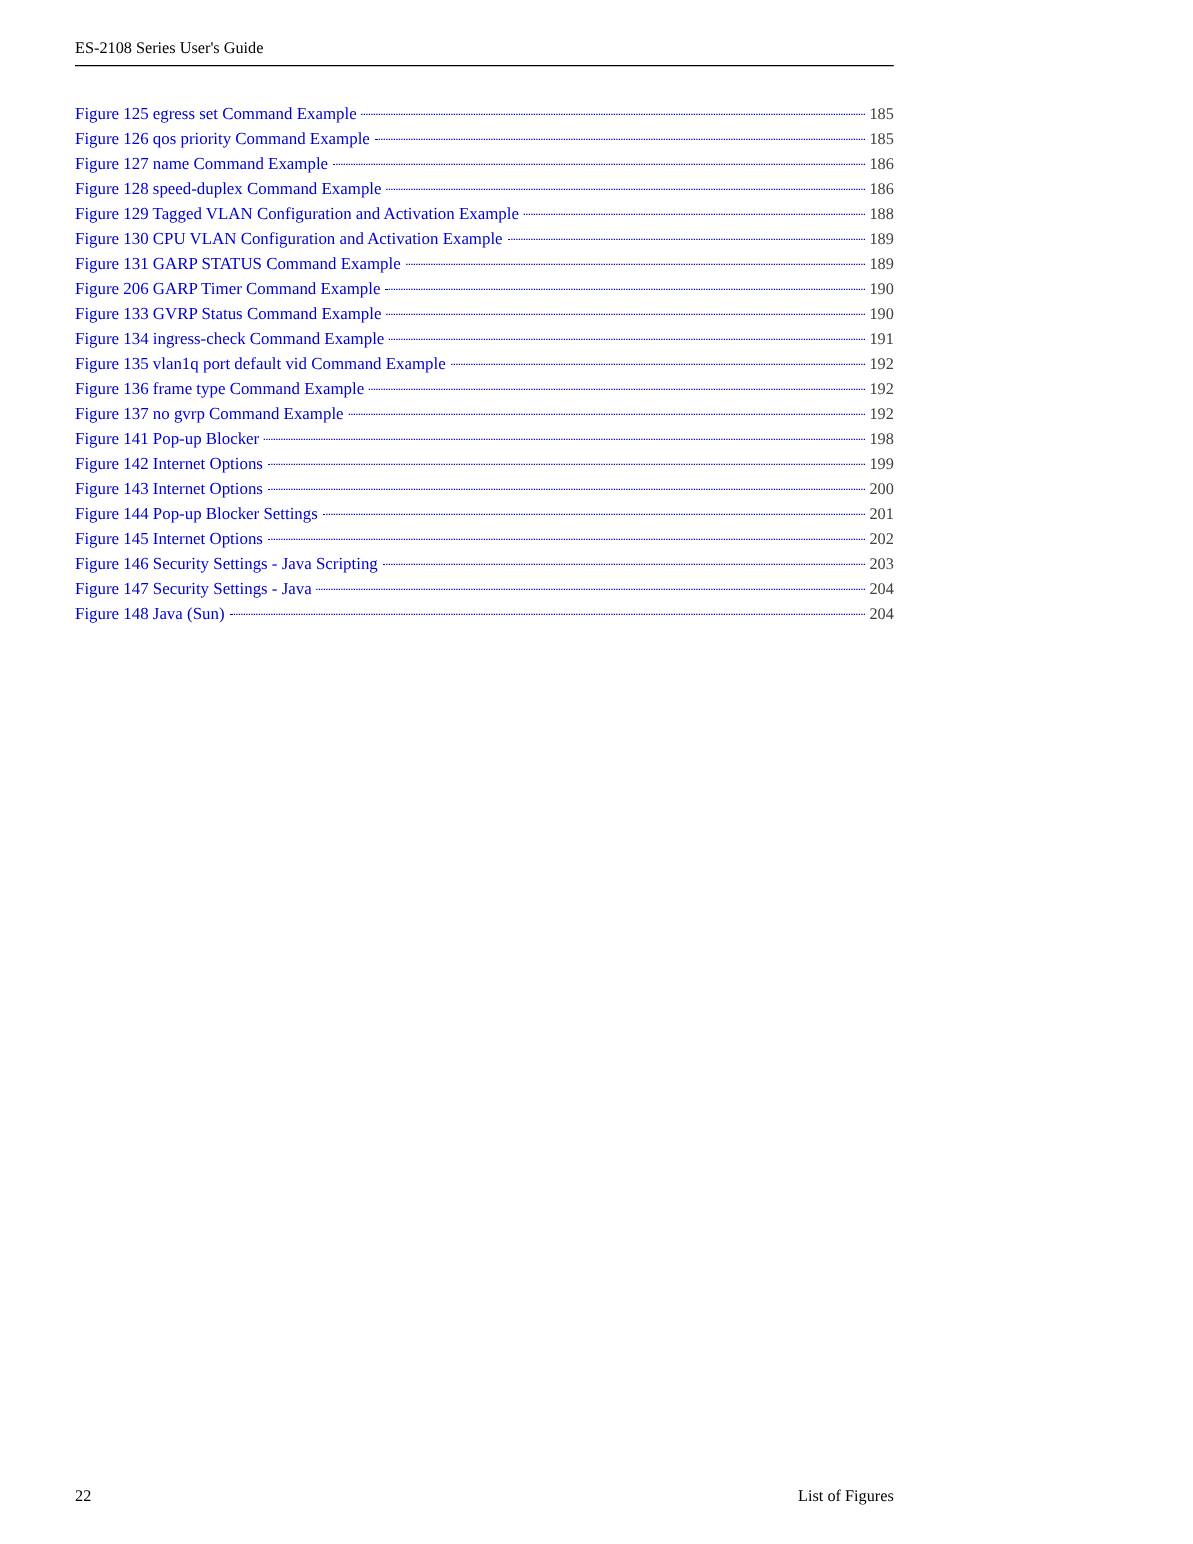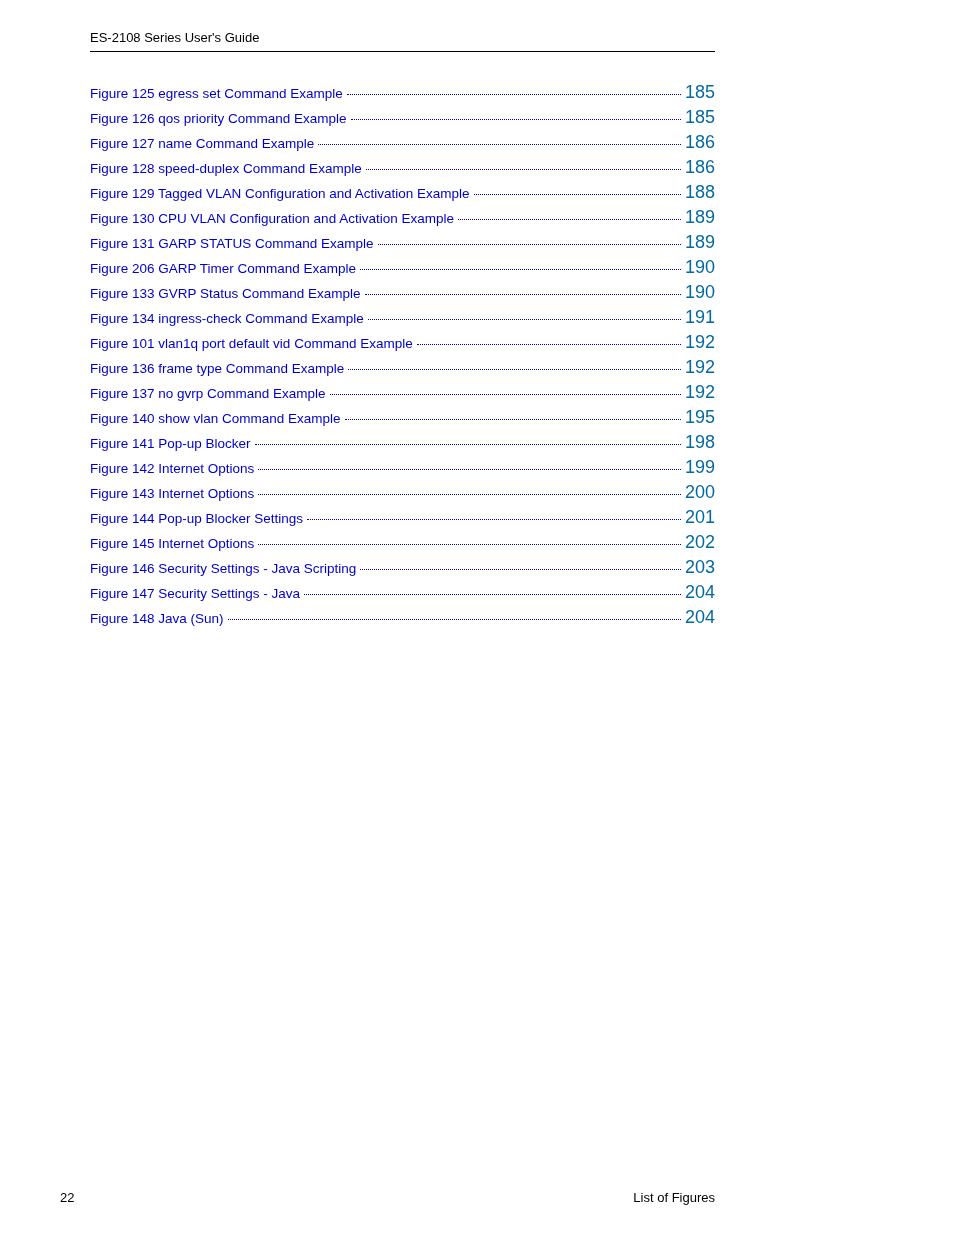--- a/index.html
+++ b/index.html
@@ -14,22 +14,23 @@
       background: #ffffff;
       color: #000000;
       width: 954px;
       min-height: 1235px;
       position: relative;
     }
 
     .page-container {
       width: 775px;
       min-height: 1235px;
-      padding: 30px 60px 40px 90px;
+      padding: 30px 60px 40px 60px;
       position: relative;
+      font-family: Liberation Serif, serif;
     }
 
     .header {
       display: flex;
       align-items: center;
       border-bottom: 1.5px solid #000;
       padding-bottom: 6px;
       margin-bottom: 30px;
     }
 
@@ -63,24 +64,24 @@
     .toc-dots {
       flex: 1;
       border-bottom: 1px dotted #0000cc;
       margin: 0 4px;
       min-width: 20px;
       position: relative;
       bottom: 3px;
     }
 
     .toc-page {
-      color: #0369a1;
+      color: #404040;
       white-space: nowrap;
       flex-shrink: 0;
-      font-size: 18px;
+      font-size: 13px;
     }
 
     .footer {
       position: absolute;
       bottom: 30px;
       left: 60px;
       right: 60px;
       display: flex;
       justify-content: space-between;
       align-items: center;
@@ -149,38 +150,33 @@
         <a class="toc-link" href="#">Figure 133 GVRP Status Command Example</a>
         <span class="toc-dots"></span>
         <span class="toc-page">190</span>
       </li>
       <li class="toc-item">
         <a class="toc-link" href="#">Figure 134 ingress-check Command Example</a>
         <span class="toc-dots"></span>
         <span class="toc-page">191</span>
       </li>
       <li class="toc-item">
-        <a class="toc-link" href="#">Figure 101 vlan1q port default vid Command Example</a>
+        <a class="toc-link" href="#">Figure 135 vlan1q port default vid Command Example</a>
         <span class="toc-dots"></span>
         <span class="toc-page">192</span>
       </li>
       <li class="toc-item">
         <a class="toc-link" href="#">Figure 136 frame type Command Example</a>
         <span class="toc-dots"></span>
         <span class="toc-page">192</span>
       </li>
       <li class="toc-item">
         <a class="toc-link" href="#">Figure 137 no gvrp Command Example</a>
         <span class="toc-dots"></span>
         <span class="toc-page">192</span>
-      </li>
-      <li class="toc-item">
-        <a class="toc-link" href="#">Figure 140 show vlan Command Example</a>
-        <span class="toc-dots"></span>
-        <span class="toc-page">195</span>
       </li>
       <li class="toc-item">
         <a class="toc-link" href="#">Figure 141 Pop-up Blocker</a>
         <span class="toc-dots"></span>
         <span class="toc-page">198</span>
       </li>
       <li class="toc-item">
         <a class="toc-link" href="#">Figure 142  Internet Options</a>
         <span class="toc-dots"></span>
         <span class="toc-page">199</span>

